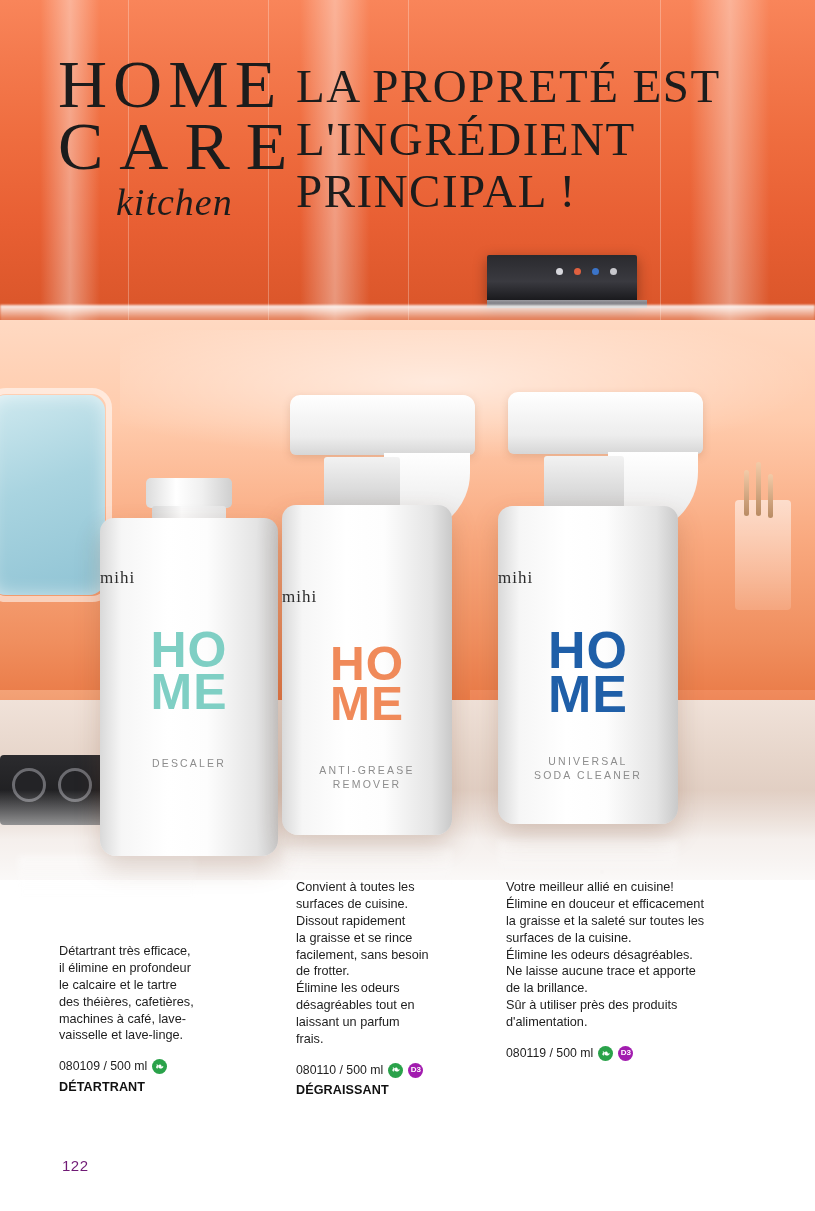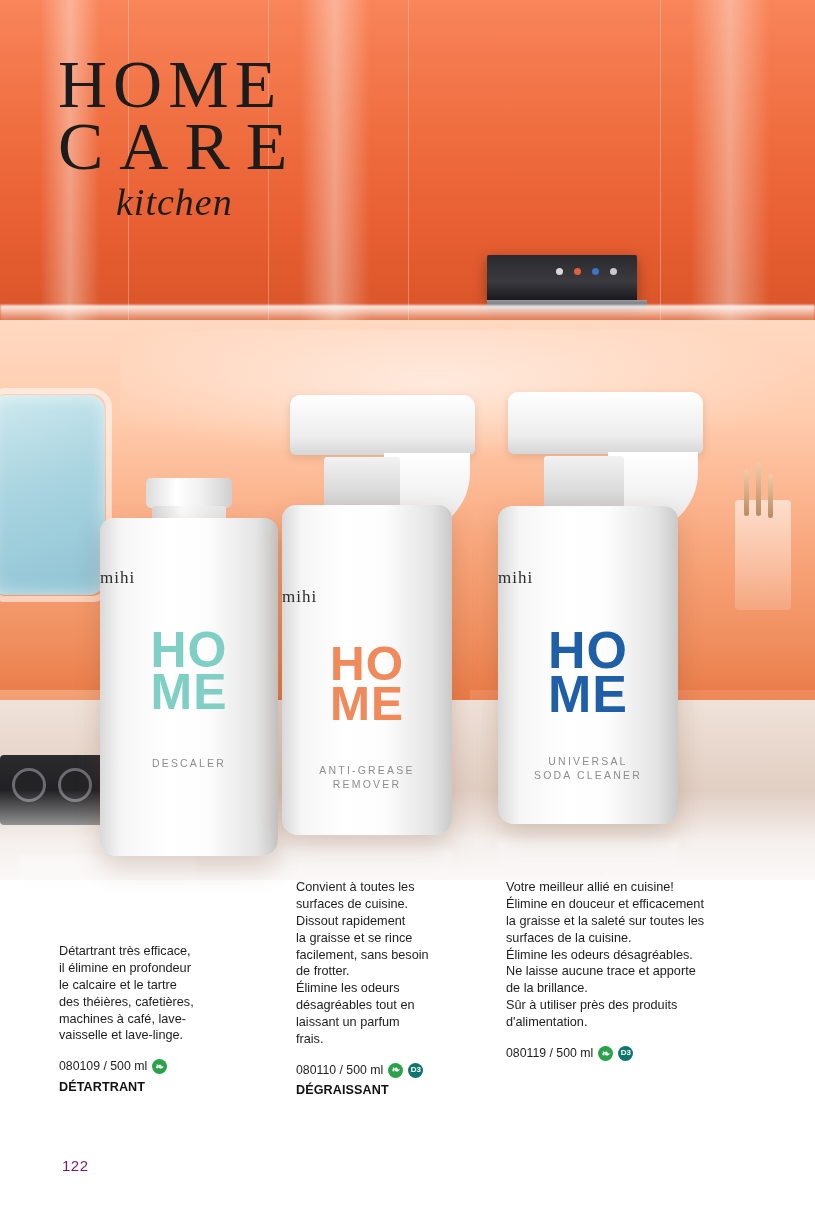--- a/index.html
+++ b/index.html
@@ -231,21 +231,21 @@
     font-size: 12.3px;
     color: #1d1d1d;
   }
   .badge {
     display: inline-flex; align-items: center; justify-content: center;
     width: 15px; height: 15px; border-radius: 50%;
     font-size: 8px; font-weight: 700; color: #fff;
     letter-spacing: -0.2px;
   }
   .badge-leaf { background: #2aa24a; font-size: 10px; }
-  .badge-d3 { background: #0f766e; }
+  .badge-d3 { background: #a21caf; }
   .prod-name {
     margin-top: 5px;
     font-size: 12.6px;
     font-weight: 700;
     letter-spacing: 0.1px;
     line-height: 1.25;
     color: #111;
   }
   .page-num {
     position: absolute; left: 62px; top: 1157px;
@@ -298,20 +298,25 @@
     <div class="burner" style="left:58px;top:768px"></div>
 
     <div class="hero-fade"></div>
   </div>
 
   <div class="headline-block">
     <div class="hl-row" style="height:180px">
       <div class="home-word">HOME</div>
       <div class="care-word">CARE</div>
       <div class="kitchen-word">kitchen</div>
+      <div class="slogan">
+        <div>LA PROPRETÉ EST</div>
+        <div>L'INGRÉDIENT</div>
+        <div>PRINCIPAL !</div>
+      </div>
     </div>
   </div>
 
   <div class="bottle" style="left:100px; top:470px; width:180px; height:390px;">
     <div class="b-cap" style="left:46px; top:8px; width:86px; height:30px;"></div>
     <div class="b-neck" style="left:52px; top:36px; width:74px; height:14px;"></div>
     <div class="b-body" style="left:0px; top:48px; width:178px; height:338px;">
       <div class="brand" style="top:50px;">mihi</div>
       <div class="big-word" style="top:110px; font-size:50px; color:#7fcfc4;">HO</div>
       <div class="big-word" style="top:152px; font-size:50px; color:#7fcfc4;">ME</div>

